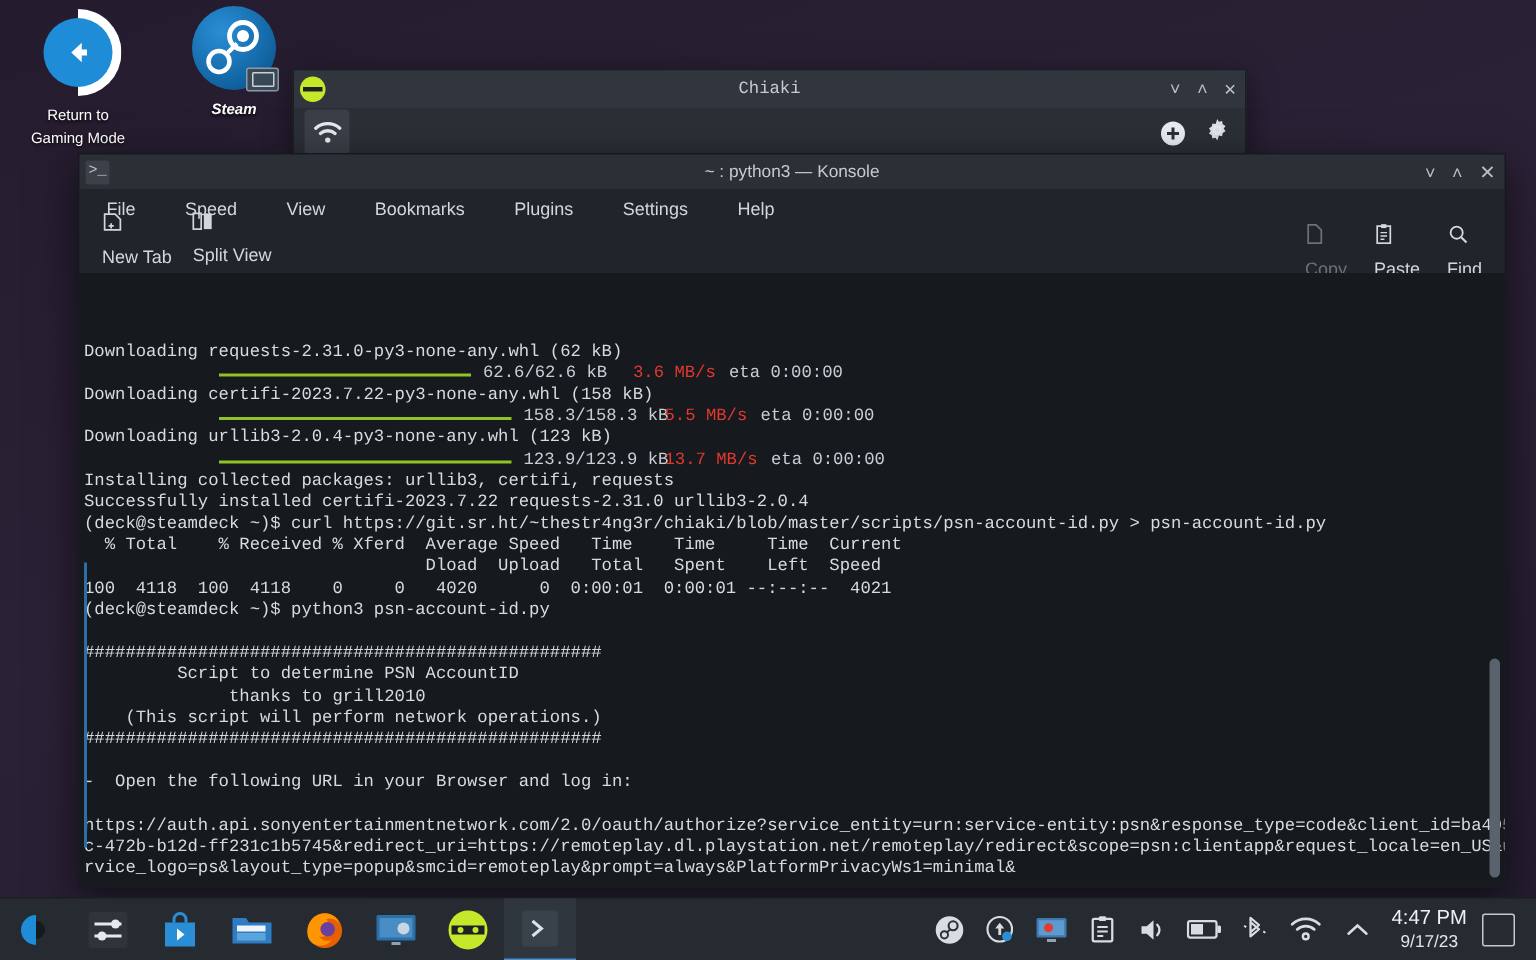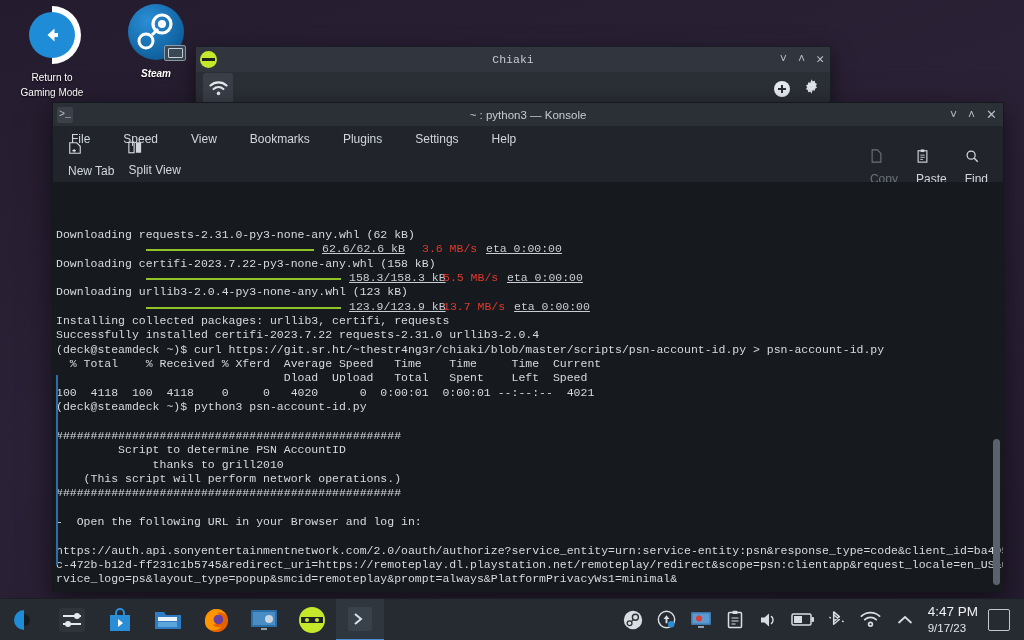--- a/index.html
+++ b/index.html
@@ -174,21 +174,21 @@
     position: relative;
     overflow: hidden;
     font-family: "Liberation Mono", "DejaVu Sans Mono", monospace;
     font-size: 11.5px;
     line-height: 14.35px;
     color: #d6dbe0;
     padding: 3px 0 0 3px;
     white-space: pre;
   }
   #terminal .ln { height: 14.35px; }
-  .t-dim   { color: #c8ced4; text-decoration: underline; }
+  .t-dim   { color: #c8ced4; }
   .t-red   { color: #e0392d; }
   .t-url   { color: #d6dbe0; }
   .bar {
     display: inline-block;
     height: 2px;
     background: #8fc327;
     vertical-align: 3px;
   }
   .indent-bar {
     position: absolute;
@@ -218,21 +218,21 @@
     width: 48px; height: 42px;
     display:flex; align-items:center; justify-content:center;
     cursor: default;
   }
   .tb-item.active { background: #30363d; border-bottom: 2px solid #4a90d9; }
   #tray {
     margin-left:auto; display:flex; align-items:center; gap: 0px; padding-right: 6px;
   }
   .tray-item { width: 34px; height: 42px; display:flex; align-items:center; justify-content:center; }
   #clock {
-    color:#eef1f4; font-size: 13.5px; line-height: 16px;
+    text-align:center; color:#eef1f4; font-size: 13.5px; line-height: 16px;
     padding: 0 10px 0 6px; cursor: default;
   }
   #clock .date { font-size: 11.5px; color:#e2e6ea; }
   #show-desktop {
     width: 22px; height: 22px; border: 1.5px solid #c2c8ce;
     border-radius: 2px; margin-right: 8px;
   }
 </style>
 </head>
 <body>

